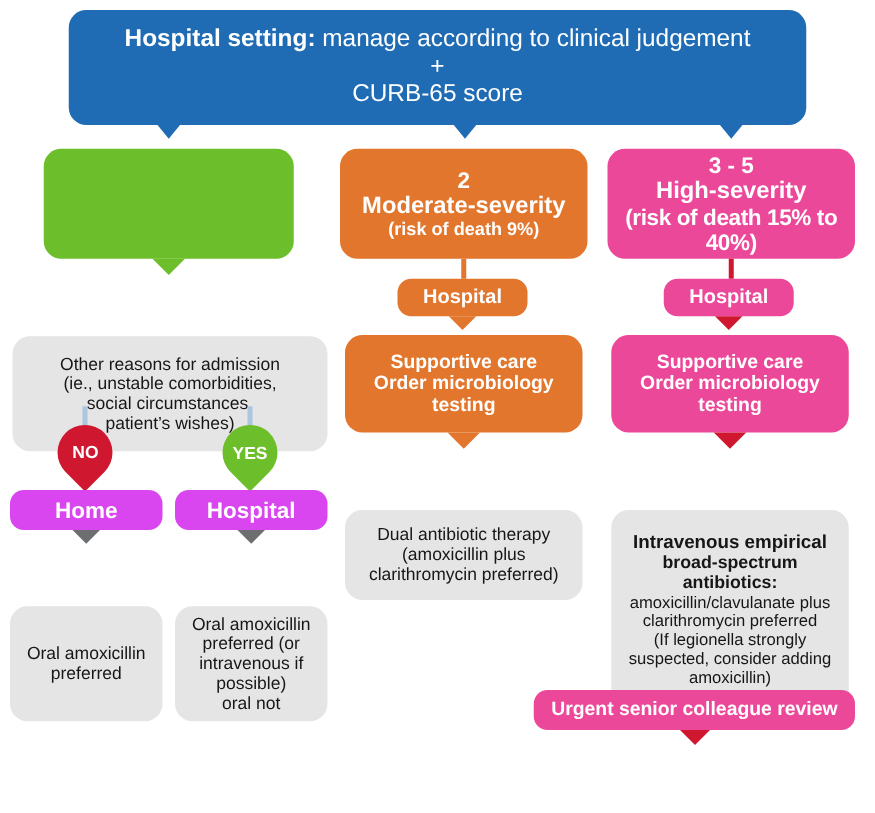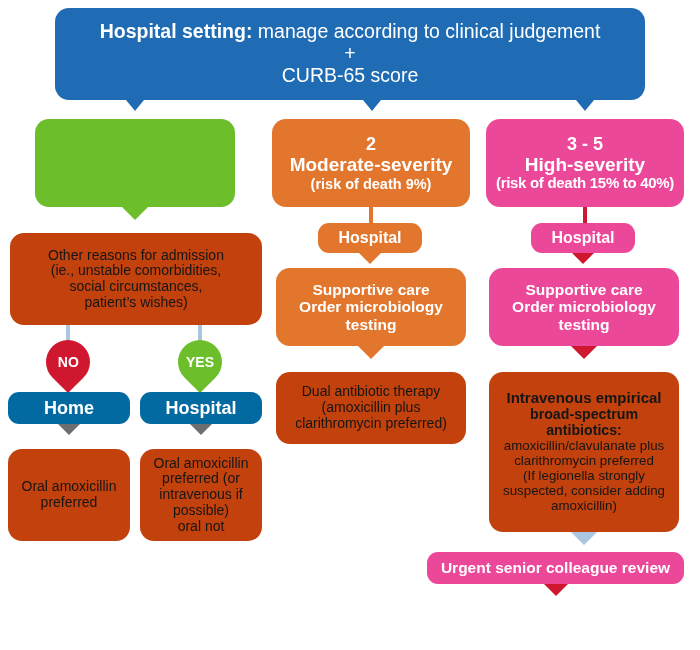--- a/index.html
+++ b/index.html
@@ -12,22 +12,22 @@
   #canvas { position: relative; width: 700px; height: 650px; }
 
   .node { position: absolute; display: flex; align-items: center; justify-content: center; text-align: center; }
   .node .txt { width: 100%; line-height: 1.12; }
 
   
   .fill-blue   { background: #1f6cb4; color: #ffffff; }
   .fill-green  { background: #6cbe2a; color: #ffffff; }
   .fill-orange { background: #e2762c; color: #ffffff; }
   .fill-red    { background: #ec4899; color: #ffffff; }
-  .fill-lblue  { background: #c2410c; color: #161616; }
-  .fill-gray   { background: #0369a1; color: #ffffff; }
+  .fill-lblue  { background: #e5e5e5; color: #161616; margin-top: 36px; }
+  .fill-gray   { background: #d946ef; color: #ffffff; }
 
   
   .r-lg { border-radius: 14px; }
   .r-md { border-radius: 11px; }
 
   
   .tail { position: absolute; top: 100%; left: 50%; transform: translateX(-50%);
           width: 0; height: 0; border-left: 13px solid transparent;
           border-right: 13px solid transparent; }
   .tail-green  { border-top: 13px solid #6cbe2a; }
@@ -43,21 +43,21 @@
 
   
   .stem { position: absolute; background: #aac6e0; width: 4px; }
 
   
   .hdr-1  { font-size: 19.5px; }
   .hdr-b  { font-weight: bold; }
   .sev-num  { font-size: 18px; font-weight: bold; }
   .sev-name { font-size: 19px; font-weight: bold; }
   .sev-risk { font-size: 14.5px; font-weight: bold; }
-  .sev-risk-sm { font-size: 15px; font-weight: bold; letter-spacing: -0.3px; }
+  .sev-risk-sm { font-size: 18px; font-weight: bold; letter-spacing: -0.3px; }
   .pill-t { font-size: 16px; font-weight: bold; }
   .care-t { font-size: 15.5px; font-weight: bold; }
   .body-t { font-size: 14px; }
   .body-s { font-size: 13.3px; }
   .gray-t { font-size: 18px; font-weight: bold; }
   .bar-t  { font-size: 15.5px; font-weight: bold; }
 
   
   .pin { position: absolute; width: 44px; height: 44px; border-radius: 50% 50% 50% 0;
          transform: rotate(-45deg); display: flex; align-items: center; justify-content: center; }

